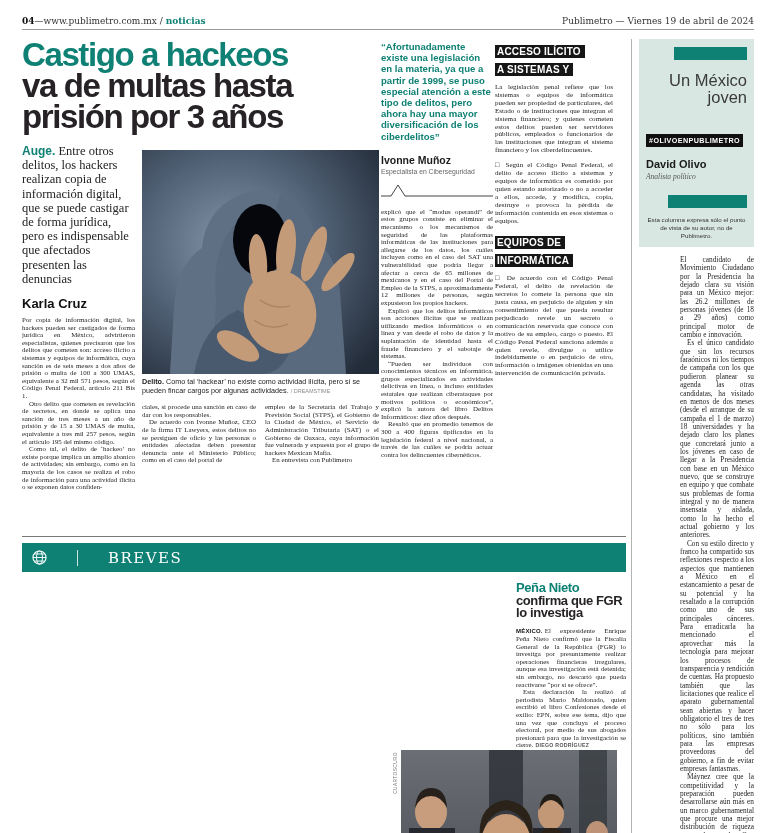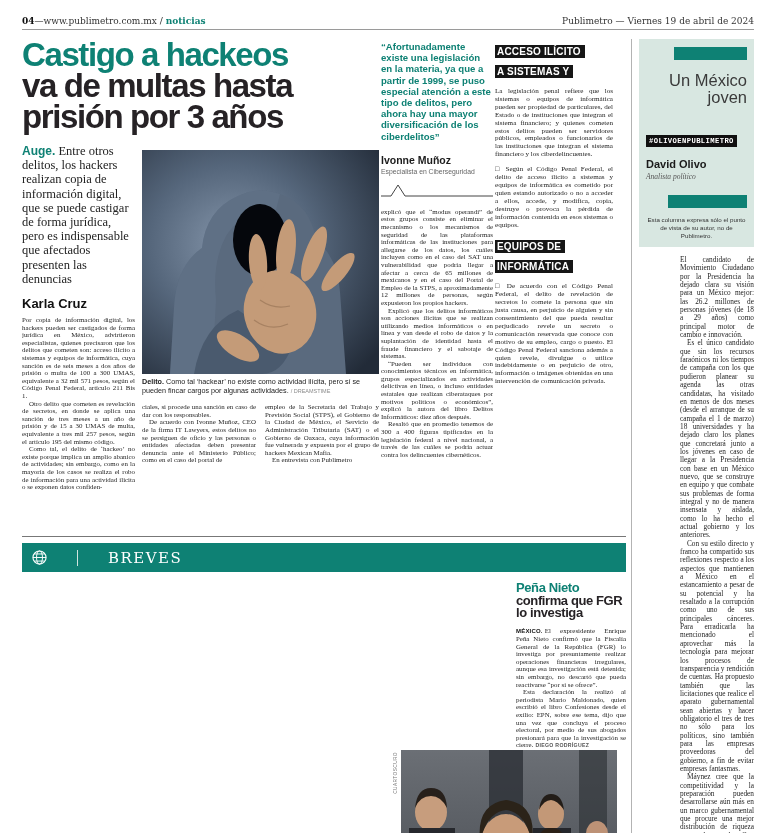--- a/index.html
+++ b/index.html
@@ -38,21 +38,21 @@
   .subcols{display:flex;gap:9px;}
   .subcol{width:114px;flex:0 0 114px;}
   
   .quote{font-family:"Liberation Sans",sans-serif;font-weight:bold;font-size:9.6px;
          line-height:11.2px;color:#0e8174;margin:2px 0 12px 0;}
   .q-author{font-family:"Liberation Sans",sans-serif;font-weight:bold;font-size:10.5px;color:#1c1c1c;}
   .q-role{font-family:"Liberation Sans",sans-serif;font-size:6.8px;color:#666;margin-top:2px;}
   .bubble-sep{margin:8px 0 7px 0;}
   
   .side-head{display:inline;font-family:"Liberation Sans",sans-serif;font-weight:bold;
-      font-size:10px;line-height:19px;letter-spacing:.2px;color:#fff;background:#161616;
+      font-size:10px;line-height:14px;letter-spacing:.2px;color:#fff;background:#161616;
       padding:1px 4px 1px 2px;-webkit-box-decoration-break:clone;box-decoration-break:clone;}
   .side-head-wrap{margin:2px 0 7px 0;width:92px;}
   p.side{margin:0 0 7px 0;font-size:7.1px;line-height:7.9px;text-align:justify;color:#1d1d1d;}
   
   .breves-divider{border-top:1px solid #777;margin-top:5px;}
   .breves-bar{margin-top:6px;height:29px;background:#0e8174;display:flex;align-items:center;
       padding:0 10px;color:#fff;gap:21px;}
   .bar-sep{width:1px;height:16px;background:#cfe4df;margin:0 9px 0 9px;}
   .breves-label{font-family:"DejaVu Serif",serif;font-size:15px;letter-spacing:1.5px;}
   .breves-row{display:flex;margin-top:10px;align-items:flex-end;flex-direction:column;}
@@ -70,21 +70,21 @@
       font-size:4.8px;color:#777;letter-spacing:.4px;writing-mode:vertical-rl;transform:rotate(180deg);}
   .art2{flex:1;border-left:1px solid #c9c9c9;padding-left:8px;min-width:0;}
   .art3{width:114px;flex:0 0 114px;border-left:1px solid #c9c9c9;padding-left:8px;margin-left:8px;}
   
   .mint-box{background:#d8e7e1;padding:8px 7px 7px 7px;}
   .teal-bar{height:13px;background:#0e8174;}
   .teal-bar.top{width:72%;margin-left:auto;}
   .teal-bar.bottom{width:78%;margin:14px 0 8px auto;}
   .op-title{font-family:"Liberation Sans",sans-serif;font-size:16.5px;line-height:16.5px;
       color:#3a3a3a;text-align:right;width:84px;margin:12px 0 24px auto;}
-  .badge{display:inline-block;background:#101010;color:#fff;font-family:Liberation Mono, monospace;
+  .badge{display:inline-block;background:#101010;color:#fff;font-family:Liberation Sans, sans-serif;
       font-weight:bold;font-size:7.2px;letter-spacing:.4px;padding:2px 3px;}
   .op-author{font-family:"Liberation Sans",sans-serif;font-weight:bold;font-size:11px;color:#1a1a1a;margin-top:11px;}
   .op-role{font-style:italic;font-size:7.5px;color:#555;margin-top:2px;}
   .op-disclaimer{font-family:"Liberation Sans",sans-serif;font-size:6.2px;line-height:8px;
       color:#333;text-align:center;margin-top:2px;}
   .op-text{margin-top:9px;margin-left:41px;}
   .op-text p{margin:0;font-size:7.3px;line-height:8.35px;text-align:justify;color:#1d1d1d;}
   .op-text p + p{text-indent:7px;}
   .op-footer{margin-top:7px;border-top:1px solid #aaa;padding-top:4px;position:relative;
       font-family:"Liberation Sans",sans-serif;}

